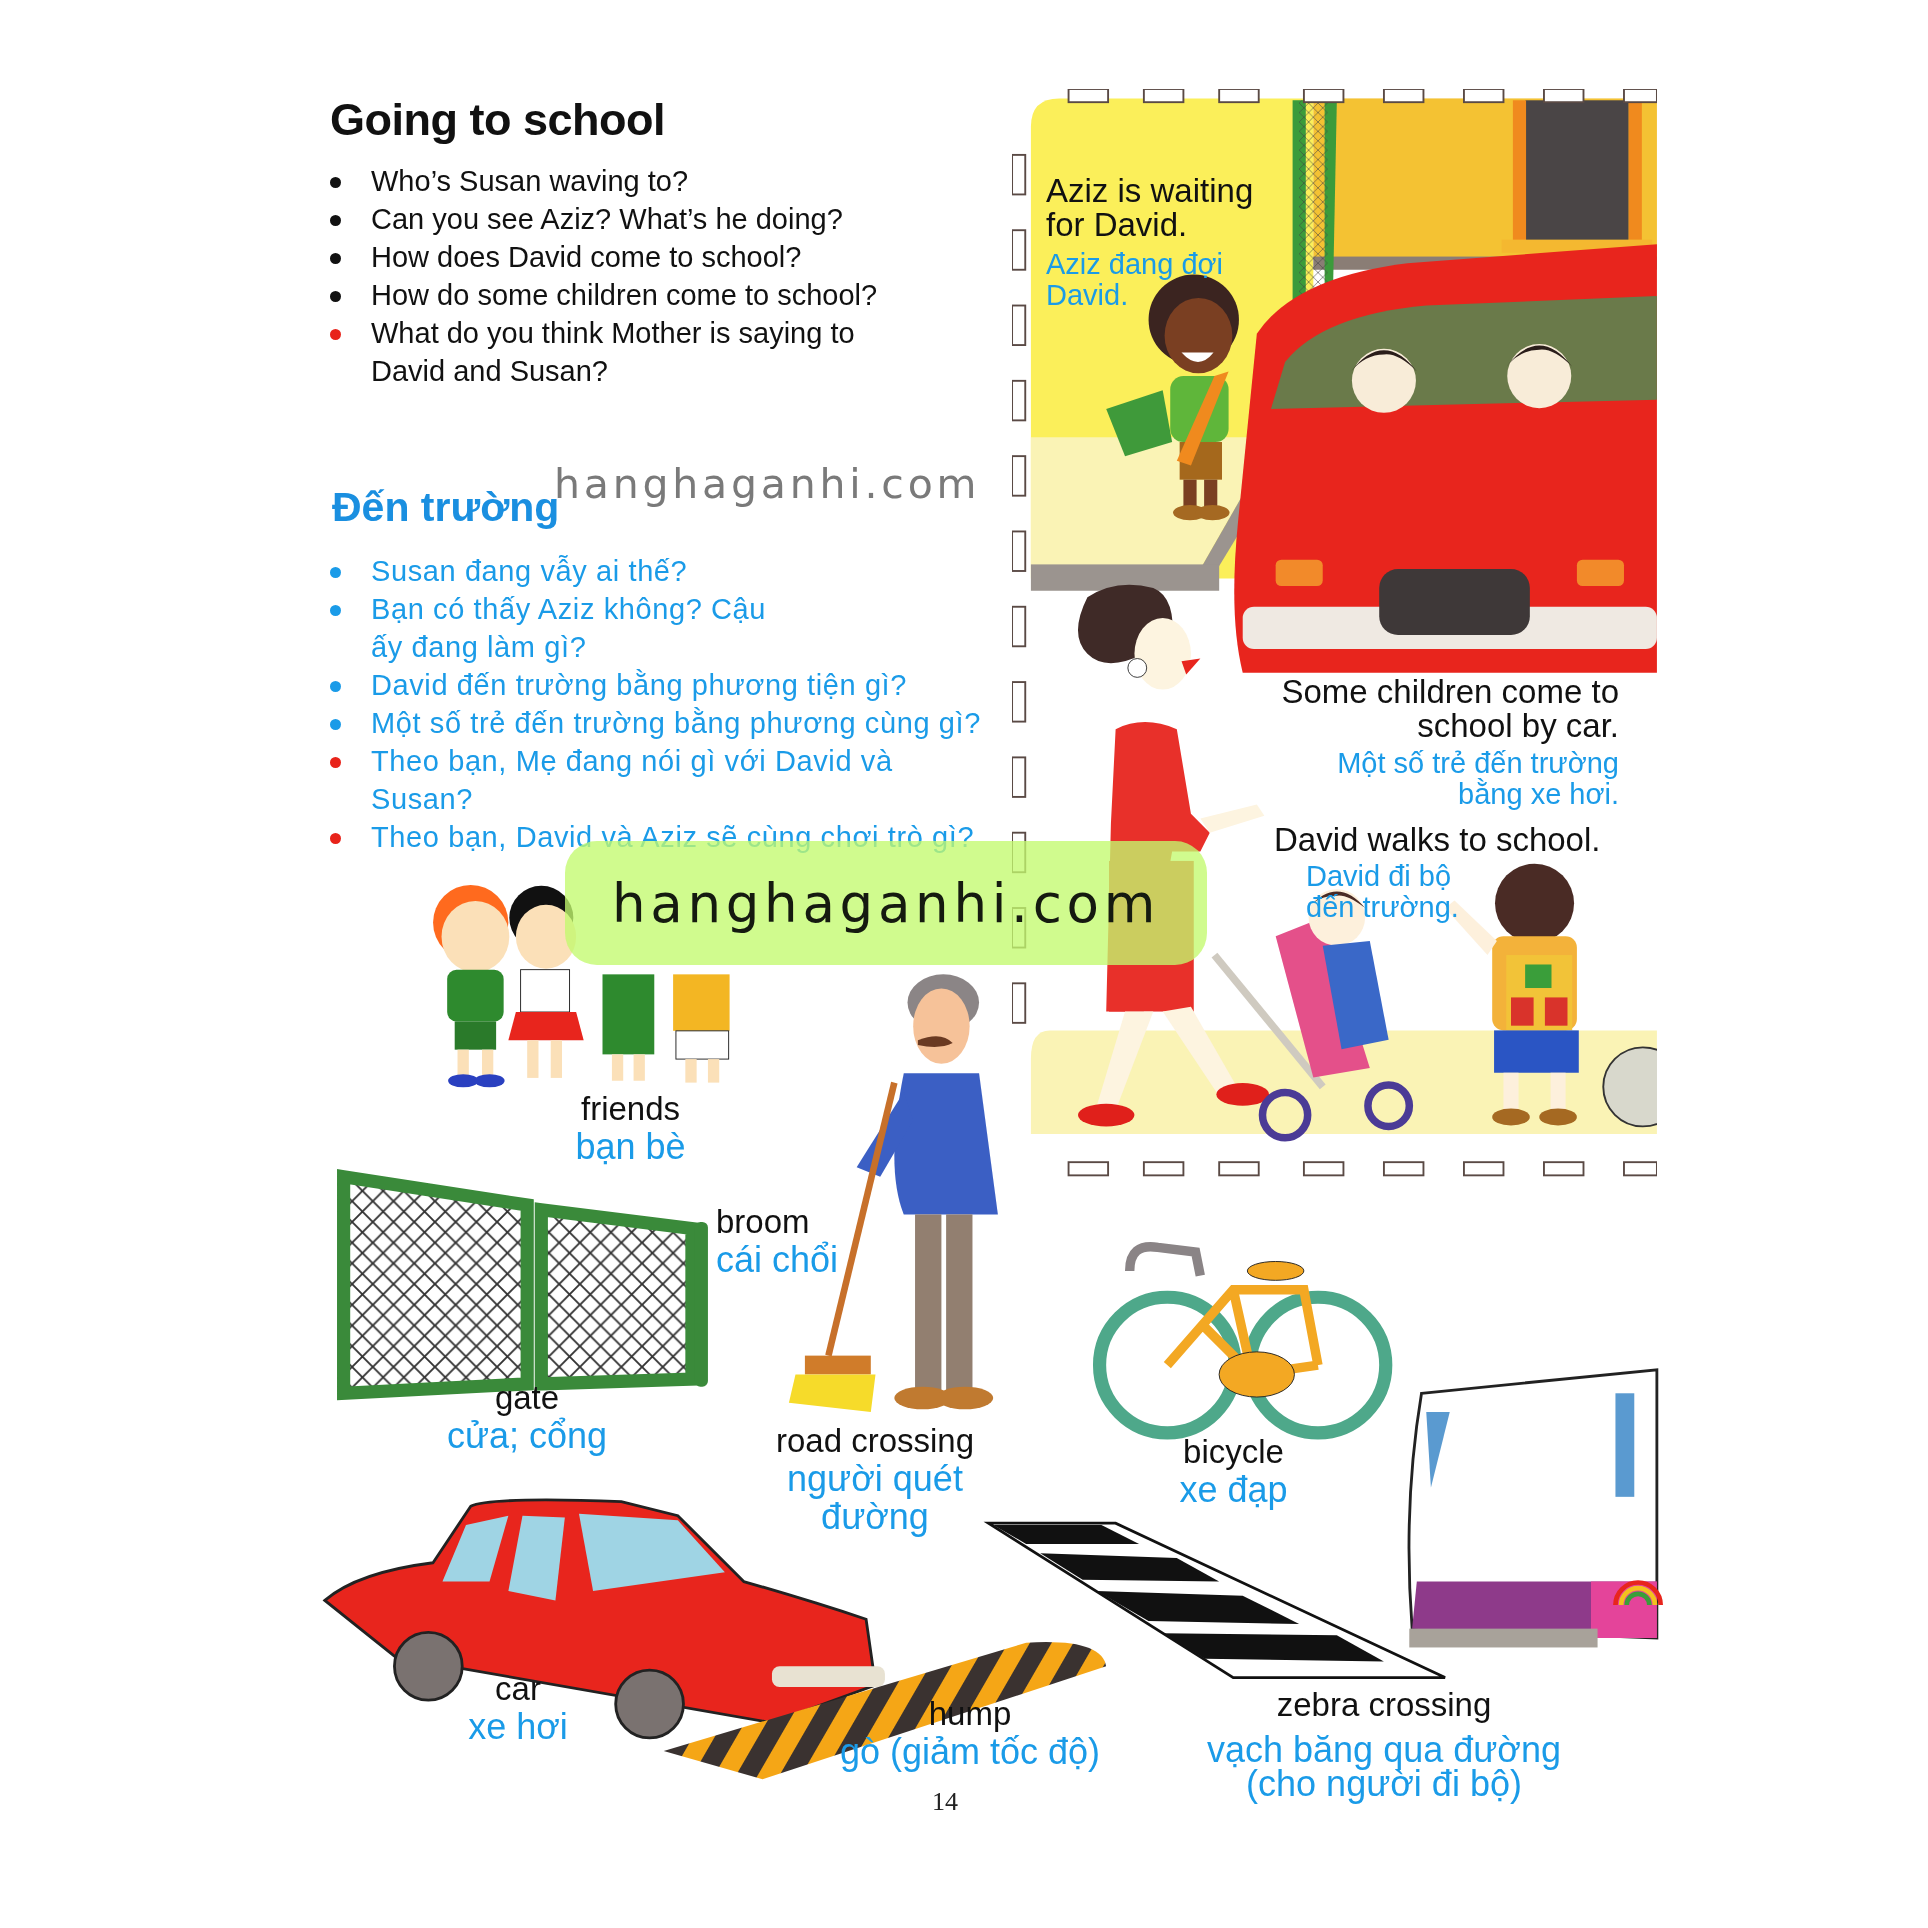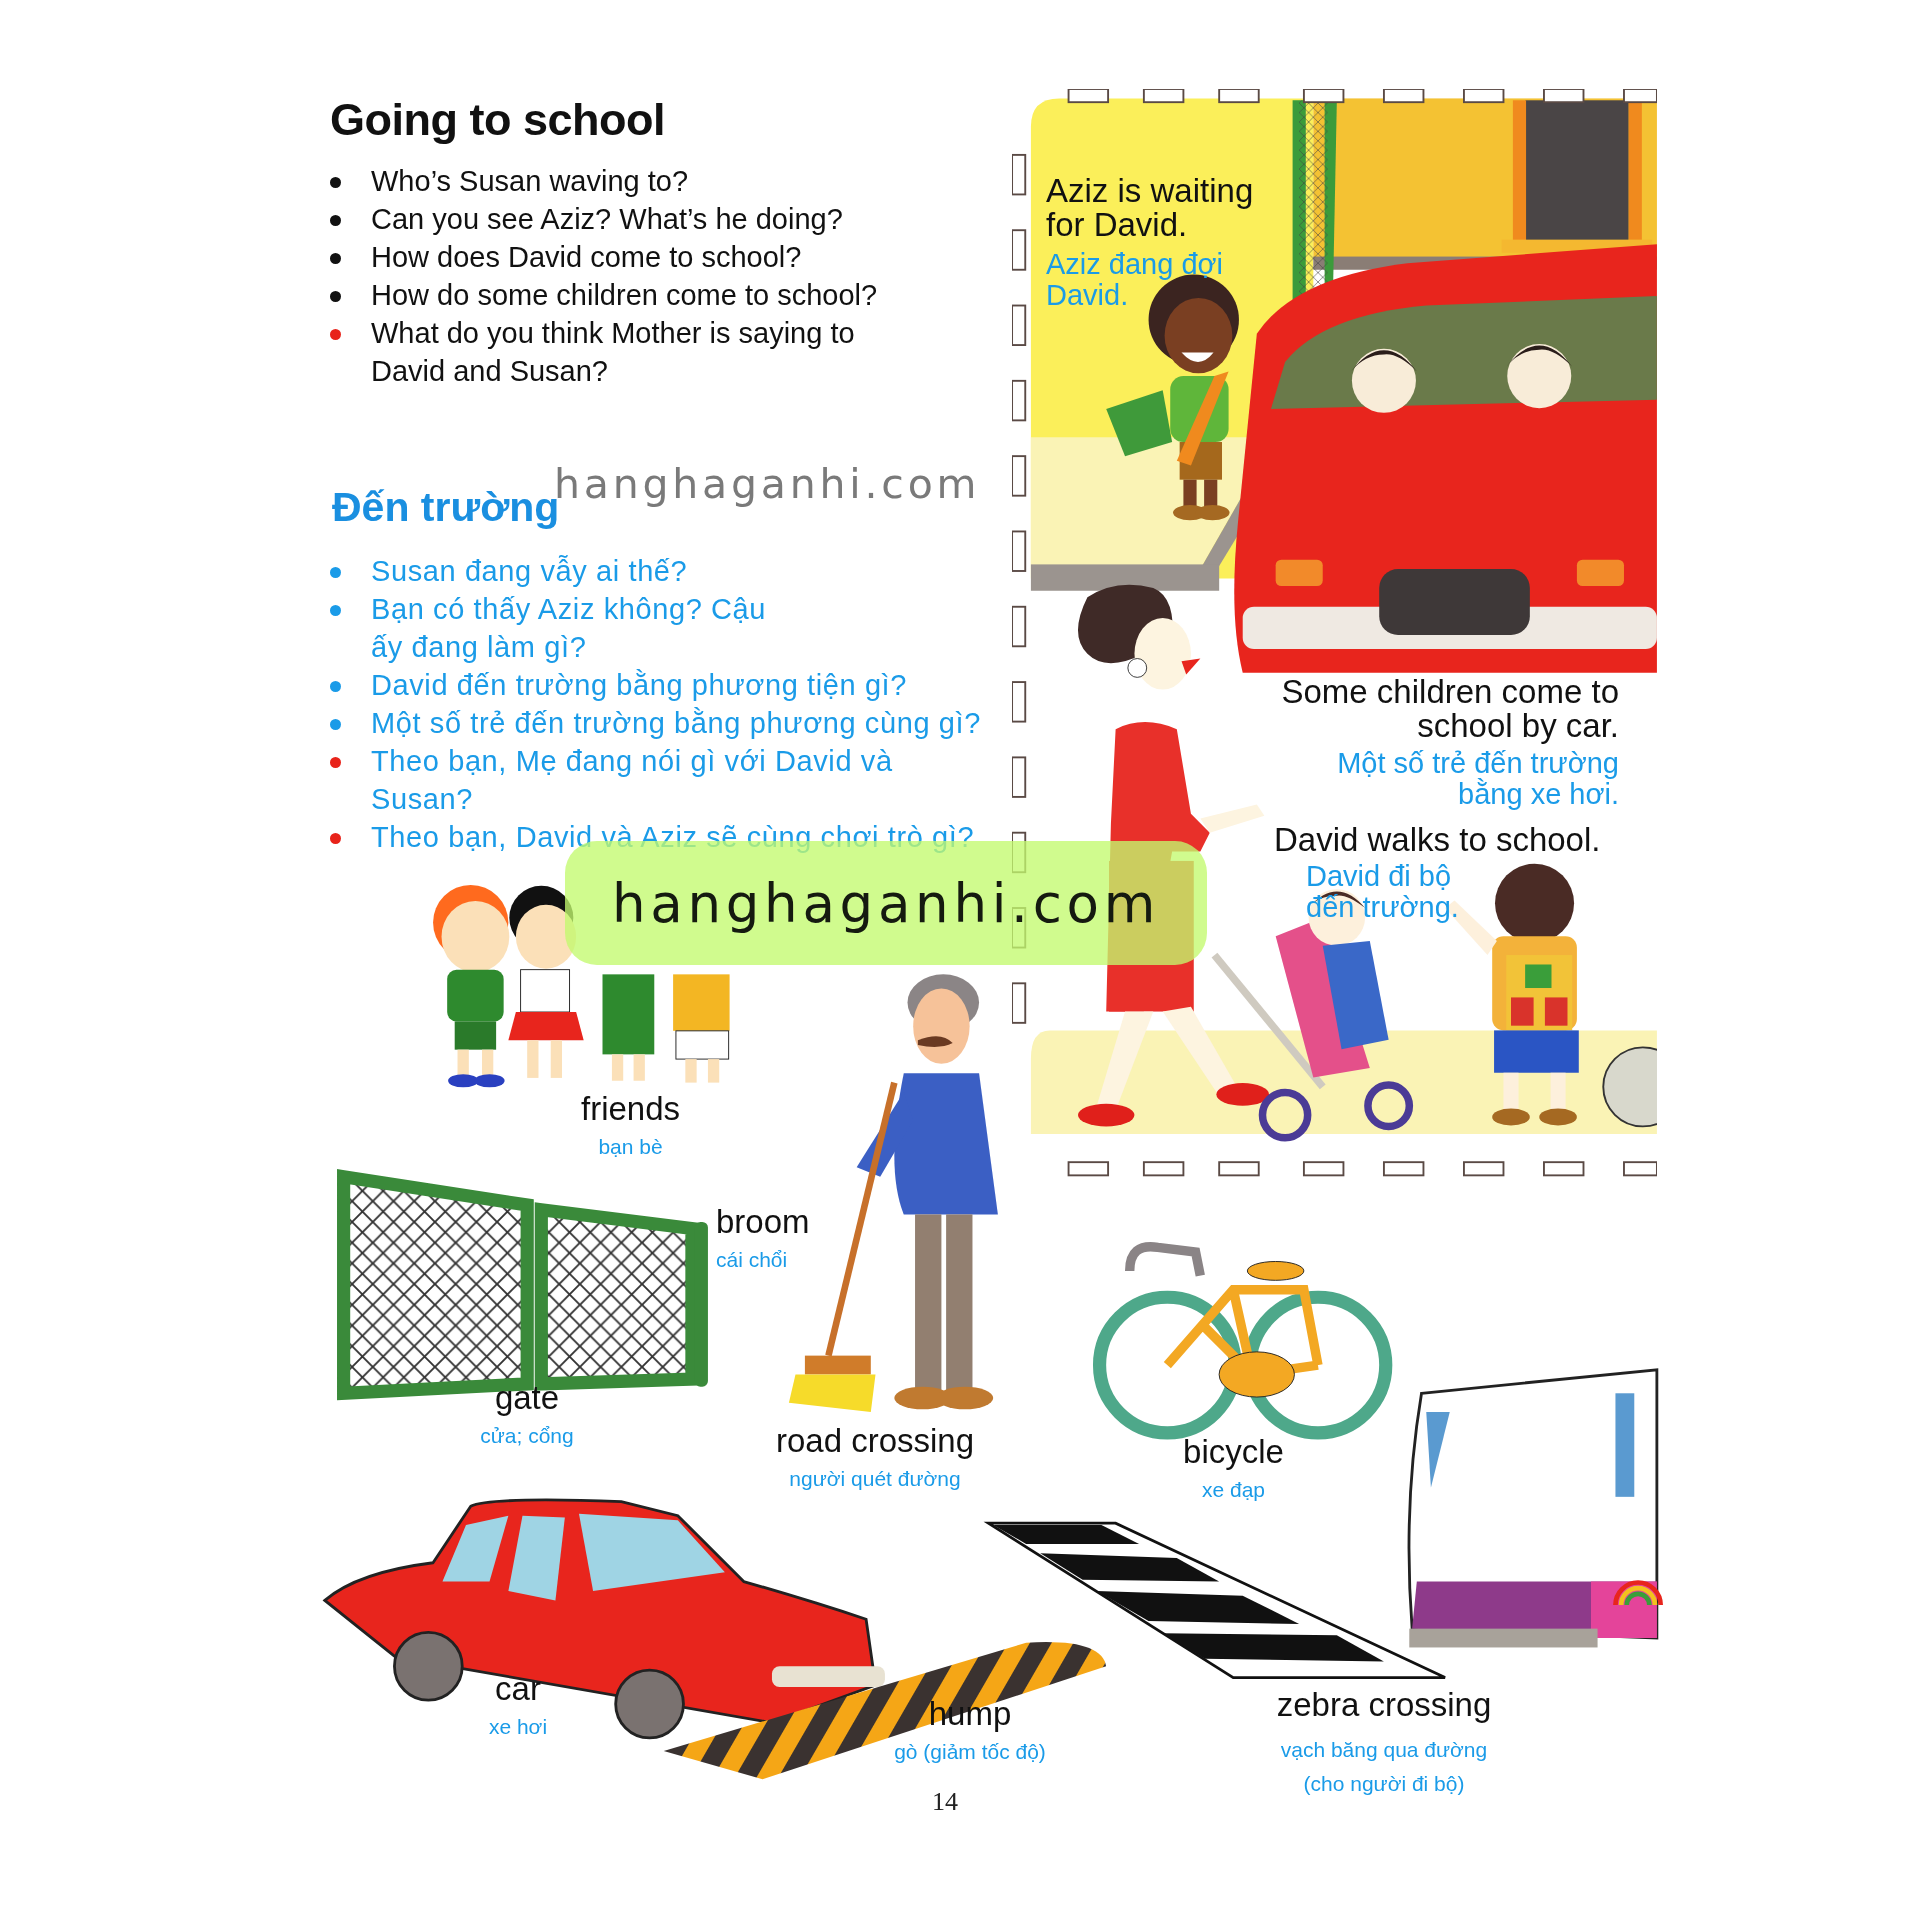--- a/index.html
+++ b/index.html
@@ -21,21 +21,21 @@
   
   #scene { left: 1012px; top: 89px; width: 645px; height: 1092px; }
 
   
   .cap { position: absolute; font-size: 33px; line-height: 34px; }
   .capvi { position: absolute; font-size: 29px; line-height: 31px; color: #1a9be8; }
 
   
   .voc { position: absolute; text-align: center; }
   .voc .w { font-size: 33px; line-height: 38px; color: #111; display: block; }
-  .voc .t { font-size: 21px; line-height: 38px; color: #1a9be8; display: block; }
+  .voc .t { font-size: 36px; line-height: 38px; color: #1a9be8; display: block; }
 
   #page-number { left: 932px; top: 1787px; font-size: 26px; font-family: "Liberation Serif", serif; color: #222; text-align: center; }
 
   
   #wm-top { left: 554px; top: 460px; font-size: 41px; letter-spacing: 3.8px; color: #7a7a7a;
             font-family: "DejaVu Sans", sans-serif; }
   #wm-banner { left: 565px; top: 841px; width: 642px; height: 124px; border-radius: 32px;
                background: rgba(195, 250, 110, 0.78); display: flex; align-items: center; justify-content: center; }
   #wm-banner span { font-family: "DejaVu Sans", sans-serif; font-size: 53px; letter-spacing: 4.7px; color: #151a10; }
 </style>

